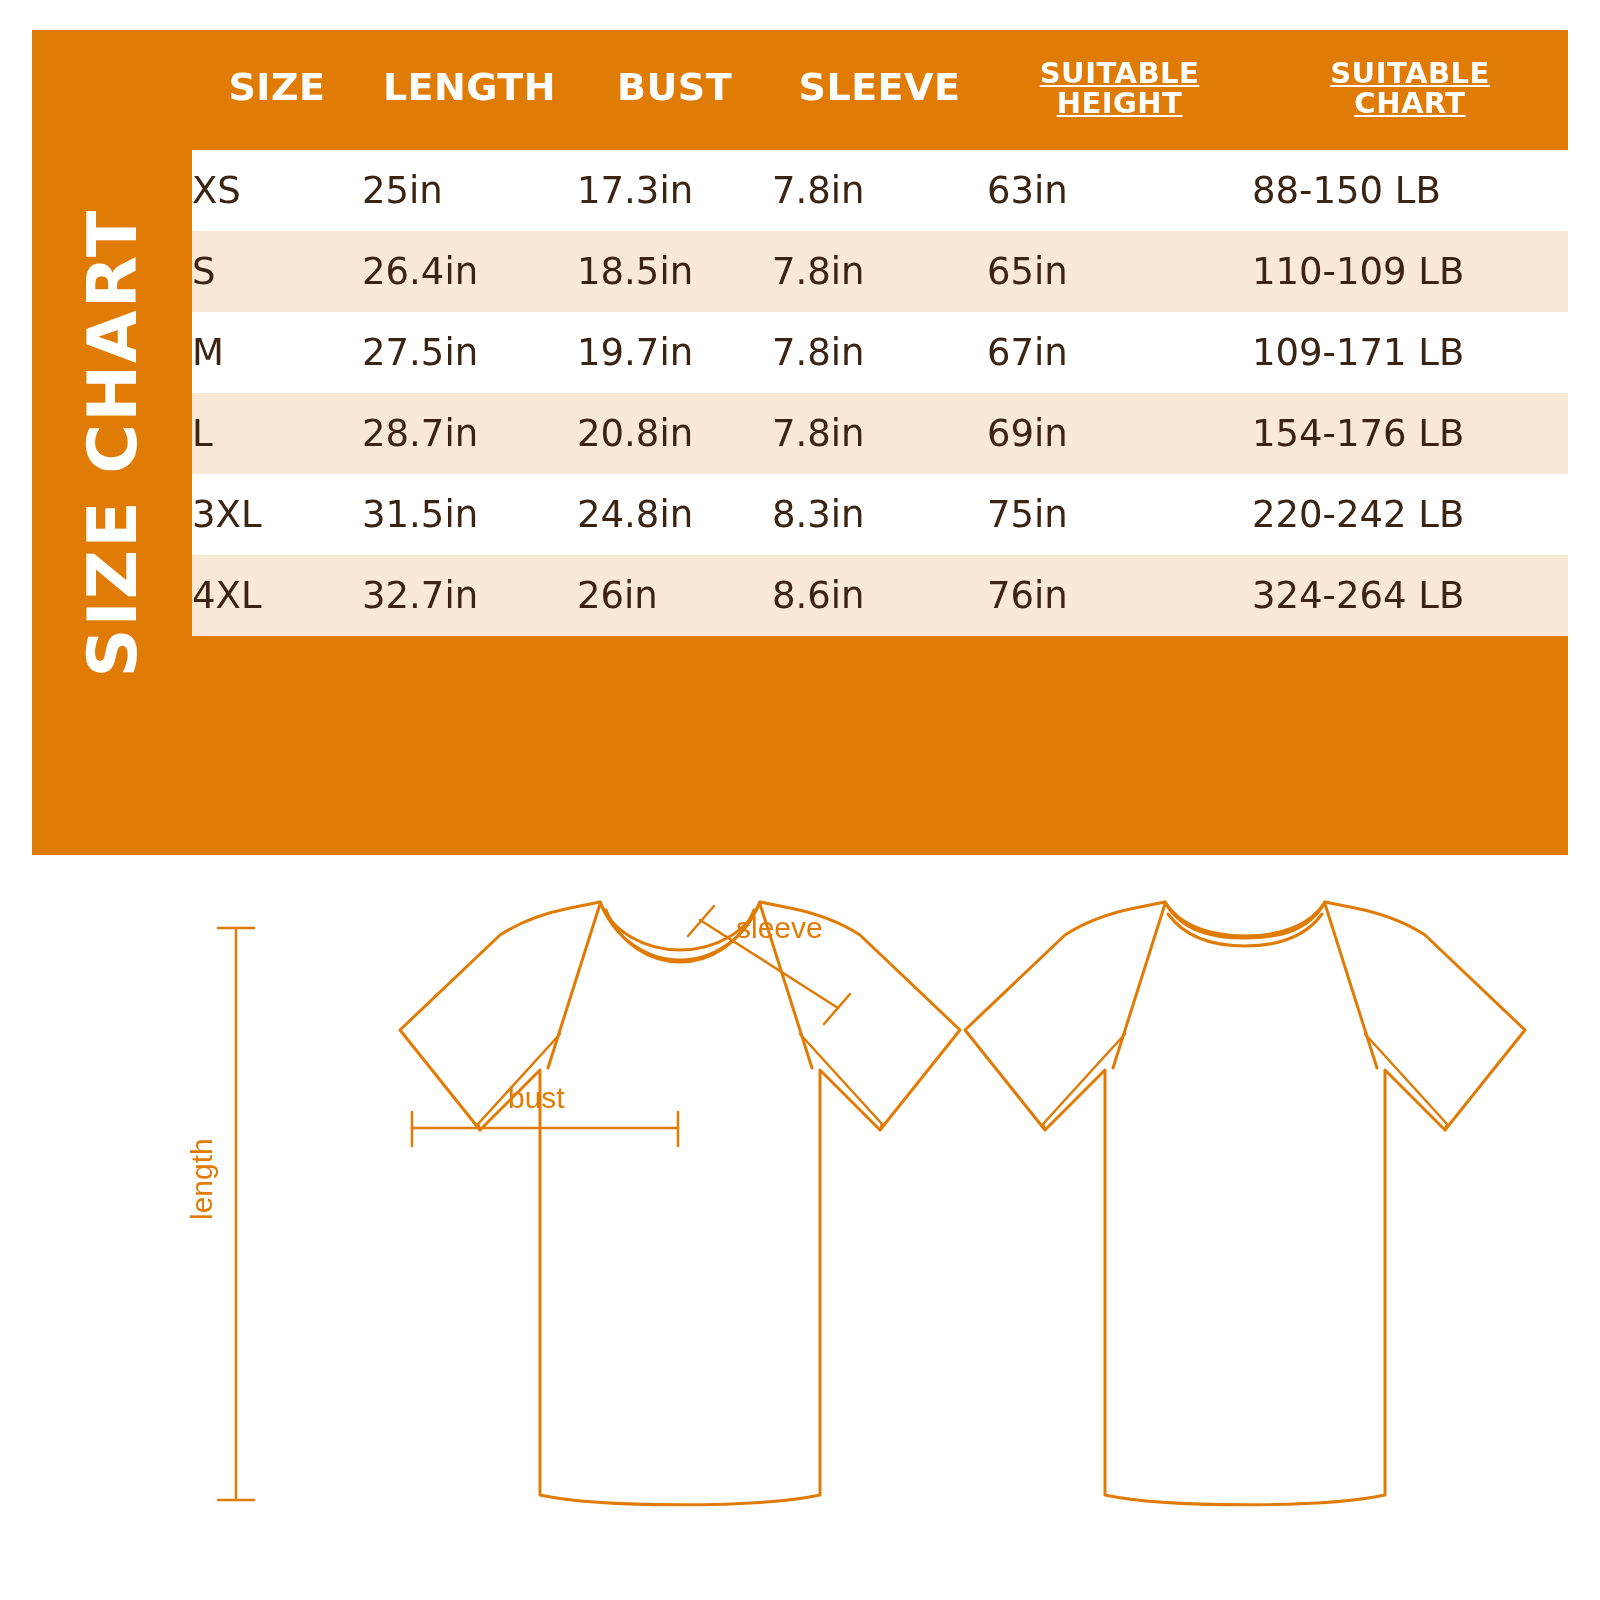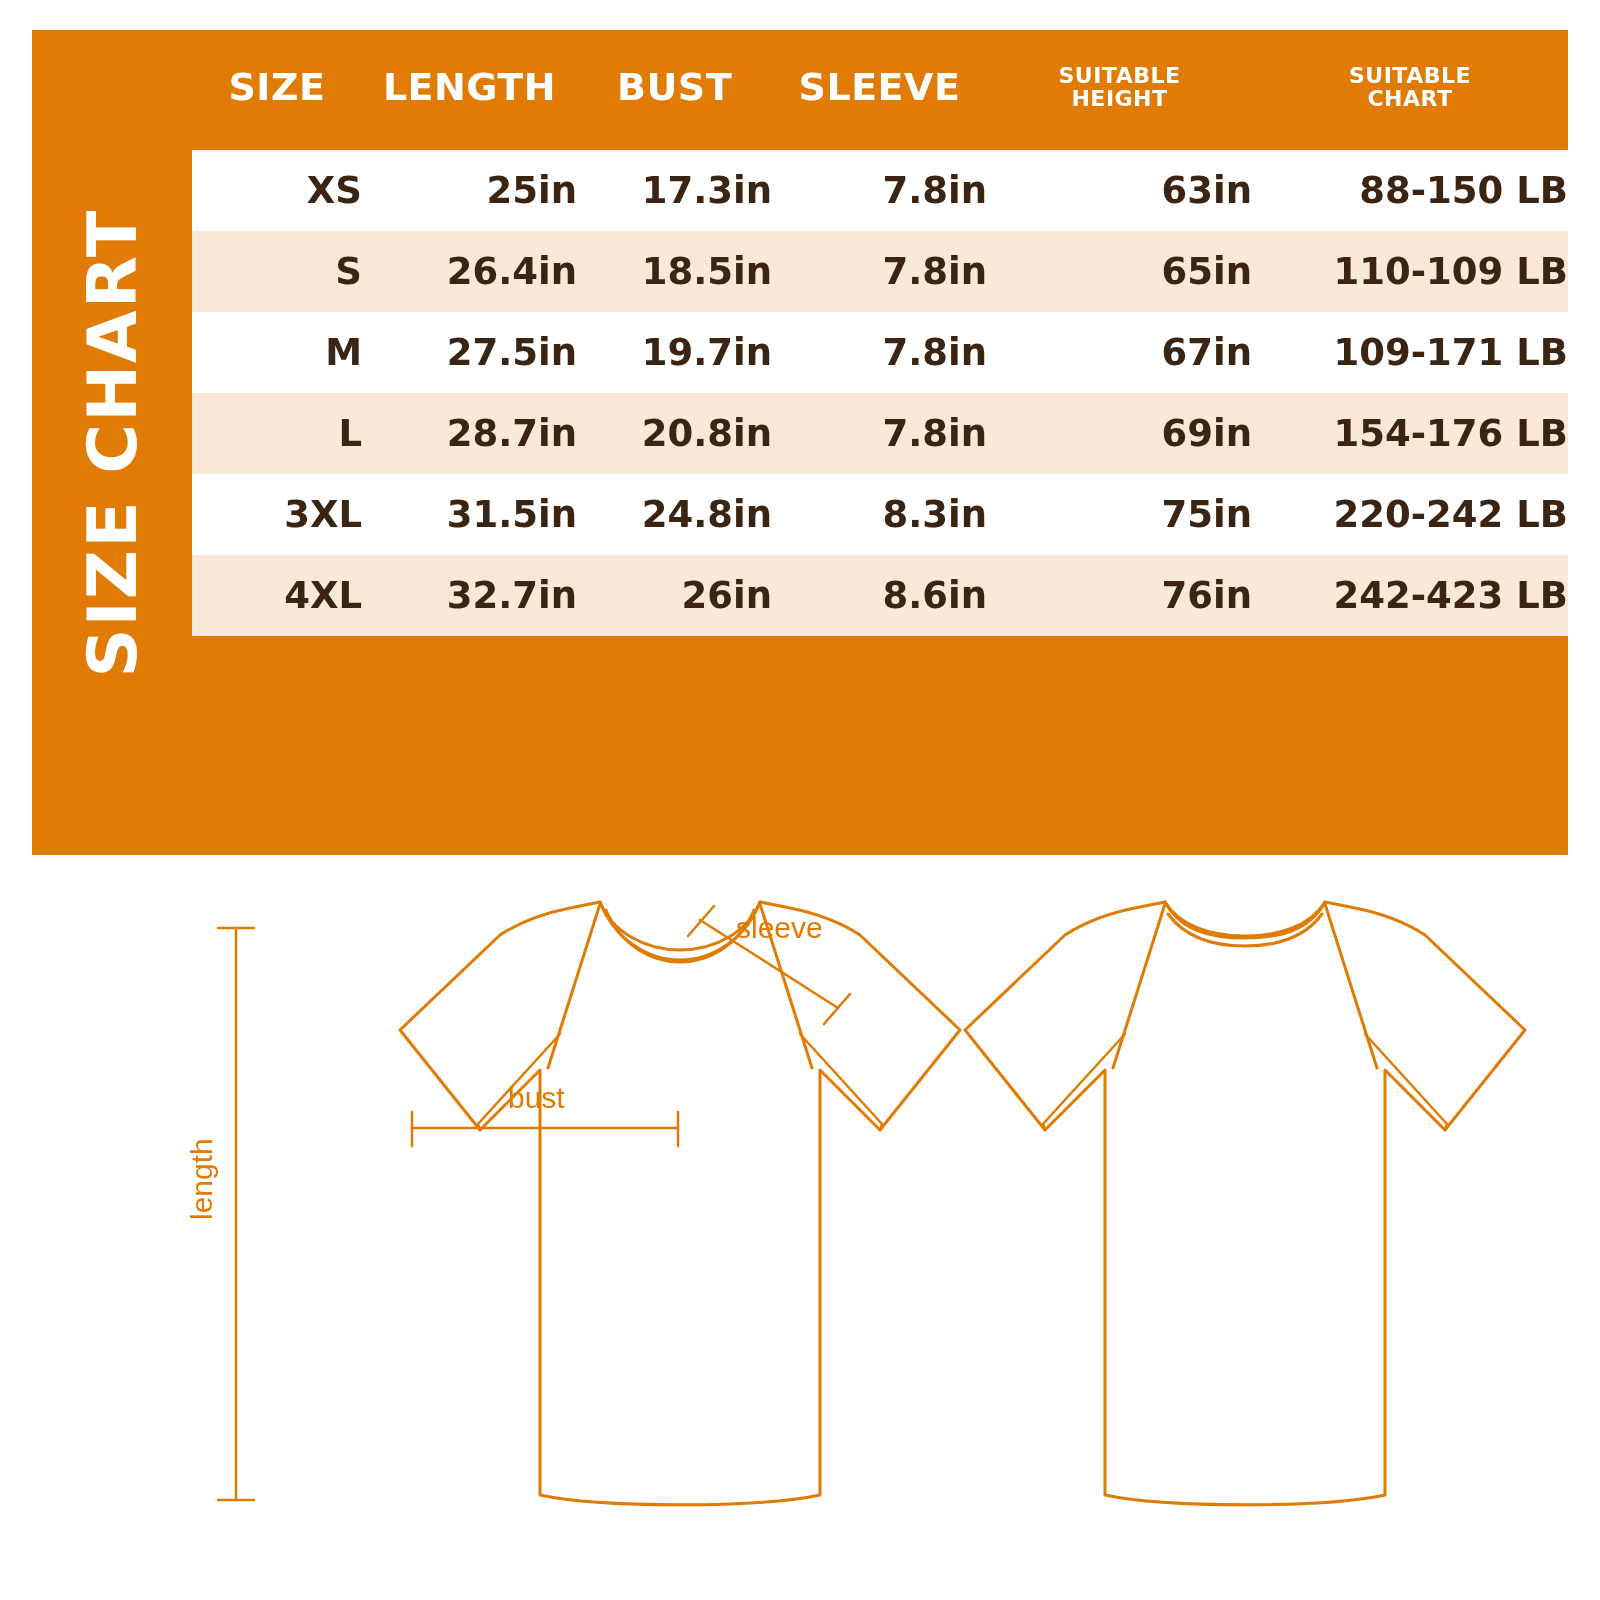--- a/index.html
+++ b/index.html
@@ -64,28 +64,29 @@
     font-weight: bold;
     font-family: "DejaVu Sans", sans-serif;
     padding: 10px 4px 14px 4px;
     text-align: center;
     line-height: 1.04;
     letter-spacing: 0.5px;
     height: 96px;
     vertical-align: middle;
   }
   table.size-table thead th.small {
-    font-size: 22px;
+    font-size: 29px;
+    text-decoration: underline;
   }
   table.size-table tbody td {
     font-size: 37px;
-    font-weight: bold;
+    font-weight: normal;
     font-family: "DejaVu Sans", sans-serif;
     color: #3B2412;
-    text-align: right;
+    text-align: left;
     height: 81px;
     vertical-align: middle;
     padding: 0;
   }
   tr.row-white td { background: #ffffff; }
   tr.row-tint td  { background: #FBE9D8; }
 
   
   col.c-size   { width: 170px; }
   col.c-len    { width: 215px; }
@@ -187,21 +188,21 @@
             <td>8.3in</td>
             <td>75in</td>
             <td>220-242 LB</td>
           </tr>
           <tr class="row-tint">
             <td>4XL</td>
             <td>32.7in</td>
             <td>26in</td>
             <td>8.6in</td>
             <td>76in</td>
-            <td>242-423 LB</td>
+            <td>324-264 LB</td>
           </tr>
         </tbody>
       </table>
     </div>
   </div>
 
   <div class="illustration">
     <svg width="1600" height="700" viewBox="0 0 1600 700" xmlns="http://www.w3.org/2000/svg">
       <g fill="none" stroke="#E07B05" stroke-width="3" stroke-linejoin="round" stroke-linecap="round">
 

